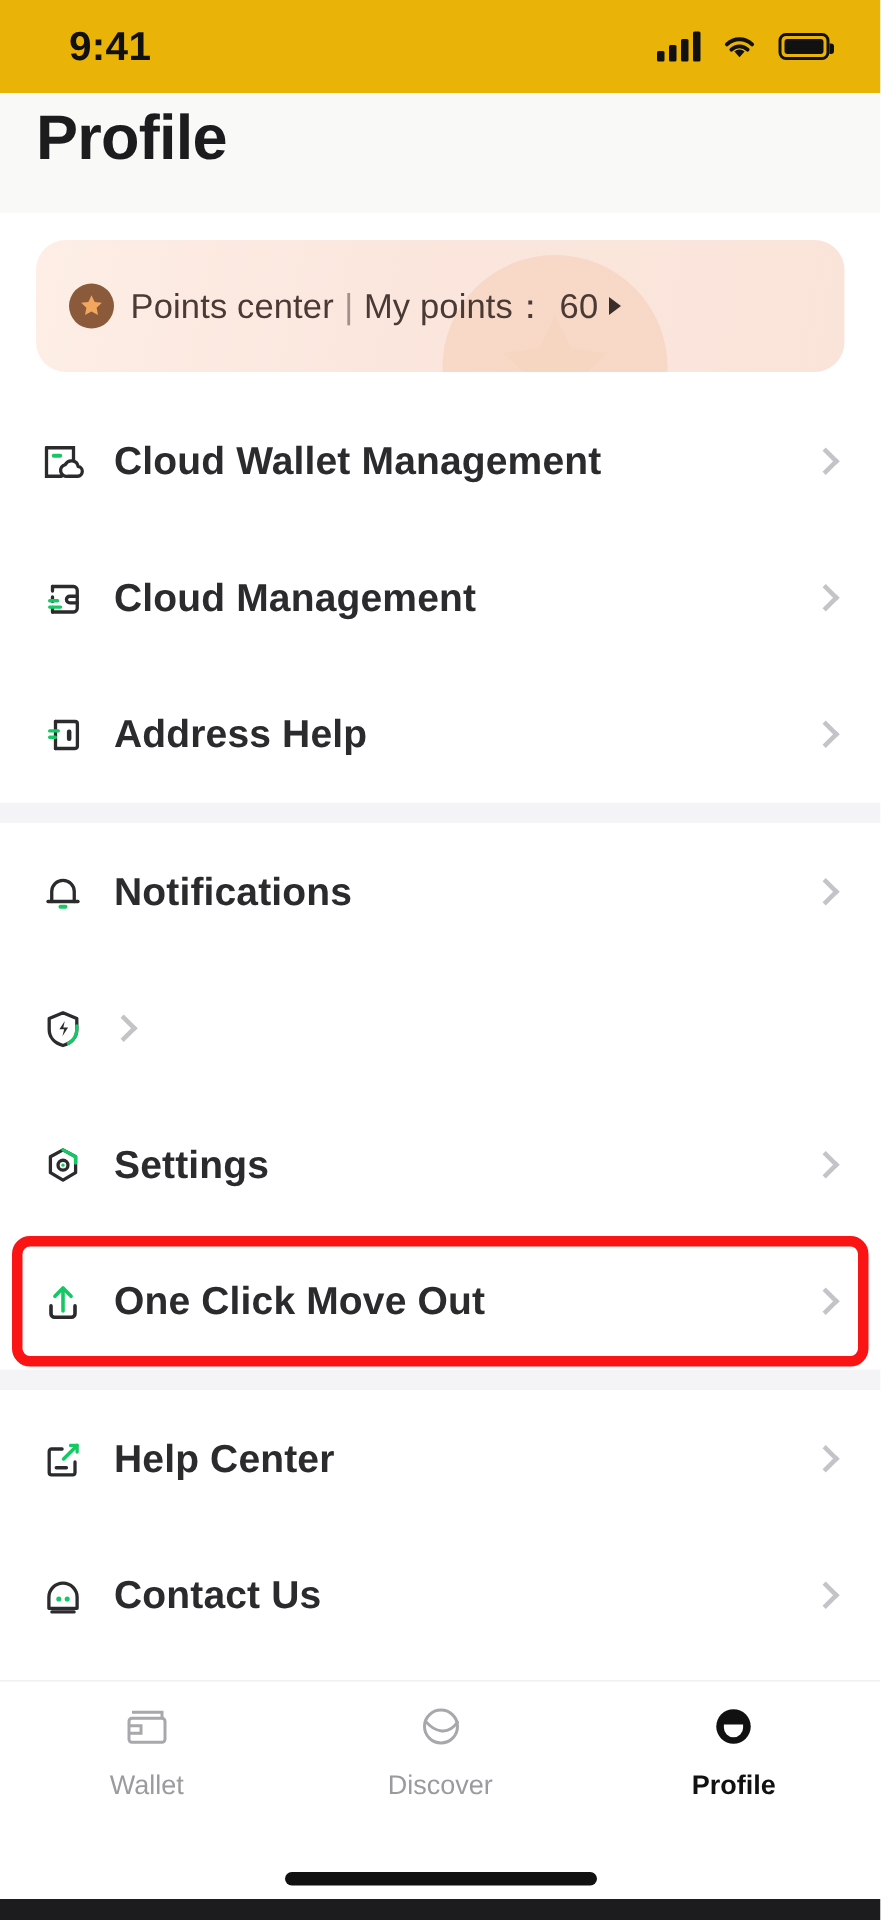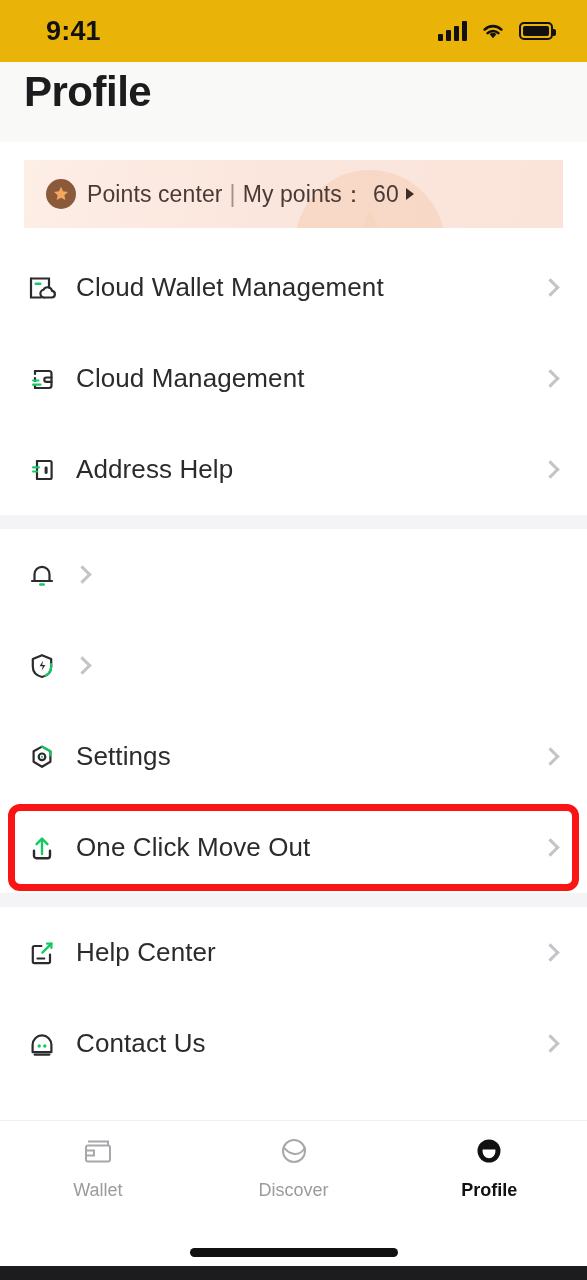--- a/index.html
+++ b/index.html
@@ -57,21 +57,21 @@
     letter-spacing: -.5px;
   }
 
   
   .content { flex: 1 1 auto; background: #ffffff; position: relative; }
 
   
   .points-wrap { background: #ffffff; padding: 18px 24px 14px 24px; }
   .points-banner {
     position: relative; overflow: hidden;
-    height: 68px; border-radius: 0;
+    height: 88px; border-radius: 20px;
     background: linear-gradient(100deg, #fdeee6 0%, #fbe6dd 45%, #fae4da 100%);
     display: flex; align-items: center;
     padding-left: 22px;
   }
   .points-watermark {
     position: absolute; right: 118px; top: 10px;
     width: 150px; height: 150px; border-radius: 50%;
     background: rgba(243,184,150,.30);
     display: flex; align-items: center; justify-content: center;
   }
@@ -108,21 +108,21 @@
     background: #ffffff;
     position: relative;
   }
   .row .ico {
     width: 36px; height: 36px;
     flex: 0 0 auto; margin-right: 16px;
     display: flex; align-items: center; justify-content: center;
   }
   .row .label {
     flex: 1 1 auto;
-    font-size: 26px; color: #2b2b2e; letter-spacing: .1px;
+    font-size: 26px; color: #2b2b2e; letter-spacing: .1px; font-weight: bold;
   }
   .chev {
     width: 13px; height: 13px; flex: 0 0 auto;
     border-right: 3px solid #c3c3c8;
     border-top: 3px solid #c3c3c8;
     transform: rotate(45deg);
     margin-right: 6px;
   }
 
   
@@ -261,20 +261,21 @@
     <div class="group">
 
       <div class="row">
         <span class="ico">
           <svg width="32" height="32" viewBox="0 0 32 32" fill="none">
             <path d="M8.5 22 v-6.6 a7.5 7.5 0 0 1 15 0 V22" stroke="#2b2b2e" stroke-width="2.2" stroke-linecap="round"></path>
             <path d="M6 22 h20" stroke="#2b2b2e" stroke-width="2.2" stroke-linecap="round"></path>
             <rect x="13" y="24.2" width="6" height="2.6" rx="1.3" fill="#14c964"></rect>
           </svg>
         </span>
+        <span class="label">Notifications</span>
         <span class="chev"></span>
       </div>
 
       <div class="row">
         <span class="ico">
           <svg width="32" height="32" viewBox="0 0 32 32" fill="none">
             <path d="M16 5.2 L25.2 9 v7.4 c0 5.6 -4.1 9.2 -9.2 10.6 -5.1 -1.4 -9.2 -5 -9.2 -10.6 V9 Z" stroke="#2b2b2e" stroke-width="2.2" stroke-linejoin="round"></path>
             <path d="M25.2 14 v2.4 c0 4.2 -2.3 7.3 -5.6 9.2" stroke="#14c964" stroke-width="2.2" stroke-linecap="round"></path>
             <path d="M17.2 10.6 l-3.6 5.6 h3.2 l-1.2 4.6 3.8 -5.8 h-3.2 Z" fill="#2b2b2e"></path>
           </svg>

